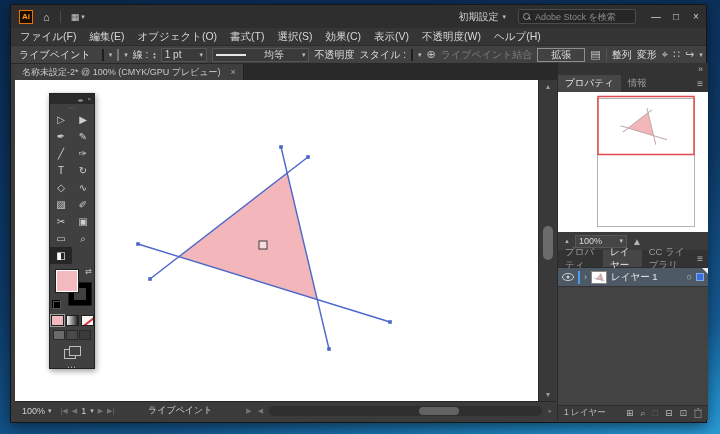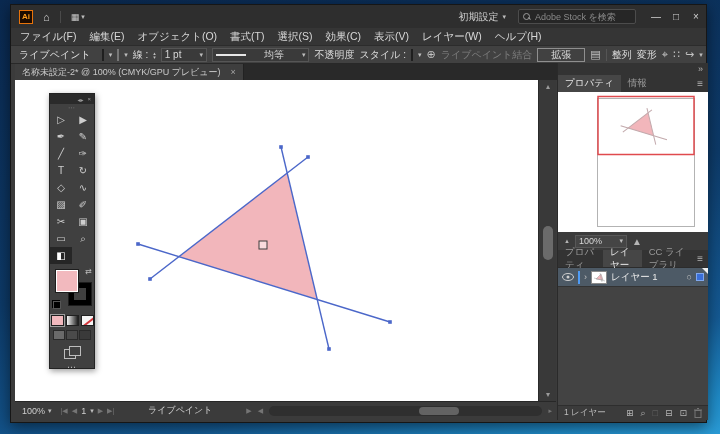--- a/index.html
+++ b/index.html
@@ -148,21 +148,21 @@
   </div>
 
   <div class="menubar">
     <span>ファイル(F)</span>
     <span>編集(E)</span>
     <span>オブジェクト(O)</span>
     <span>書式(T)</span>
     <span>選択(S)</span>
     <span>効果(C)</span>
     <span>表示(V)</span>
-    <span>レイヤー(W)</span>
+    <span>不透明度(W)</span>
     <span>ヘルプ(H)</span>
   </div>
 
   <div class="controlbar">
     <span class="cb-label">ライブペイント</span>
     <span class="swatch" style="background:#f2b9be; margin-left:6px;"></span>
     <span class="chev">▾</span>
     <span class="stroke-swatch"></span>
     <span class="chev">▾</span>
     <span class="cb-label">線 :</span>

